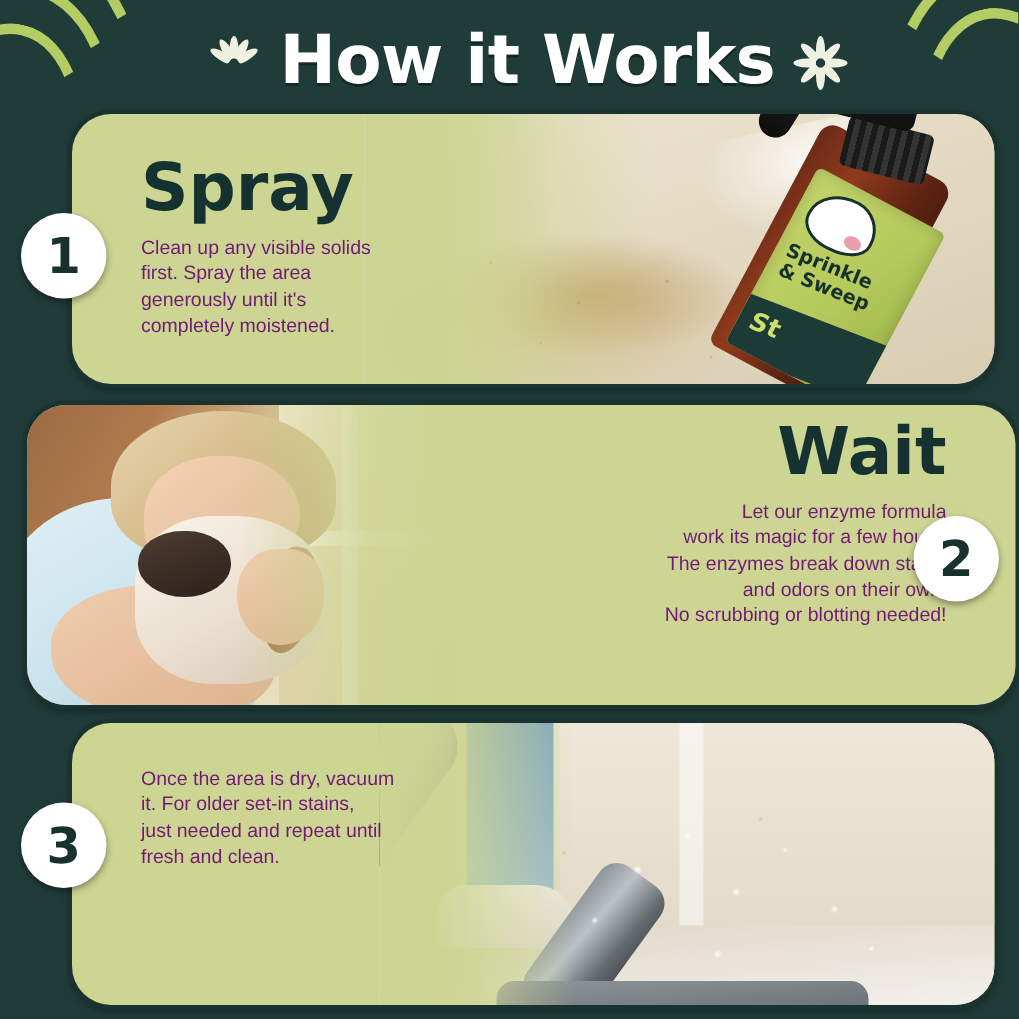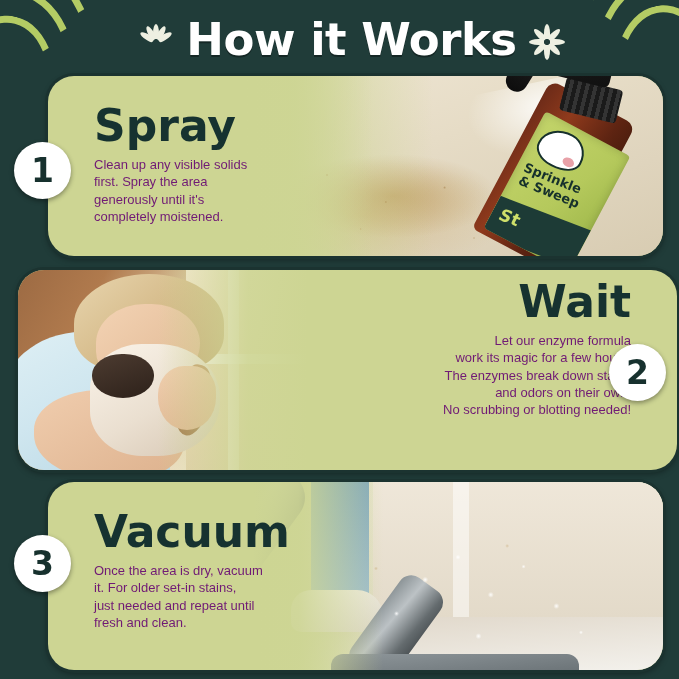--- a/index.html
+++ b/index.html
@@ -300,21 +300,20 @@
       <div class="shoe"></div>
       <div class="vac-tube"></div>
       <div class="vac-tube2"></div>
       <div class="vac-head"></div>
 
       <div class="fluff"></div>
       <div class="fade-l"></div>
     </div>
     <div class="card-inner">
       <div class="txt">
-        <p class="head">Vacuum</p>
         <p class="body">Once the area is dry, vacuum
 it. For older set-in stains,
 just needed and repeat until
 fresh and clean.</p>
       </div>
     </div>
   </div>
   <div class="badge" id="badge3">
     <span>3</span>
   </div>

